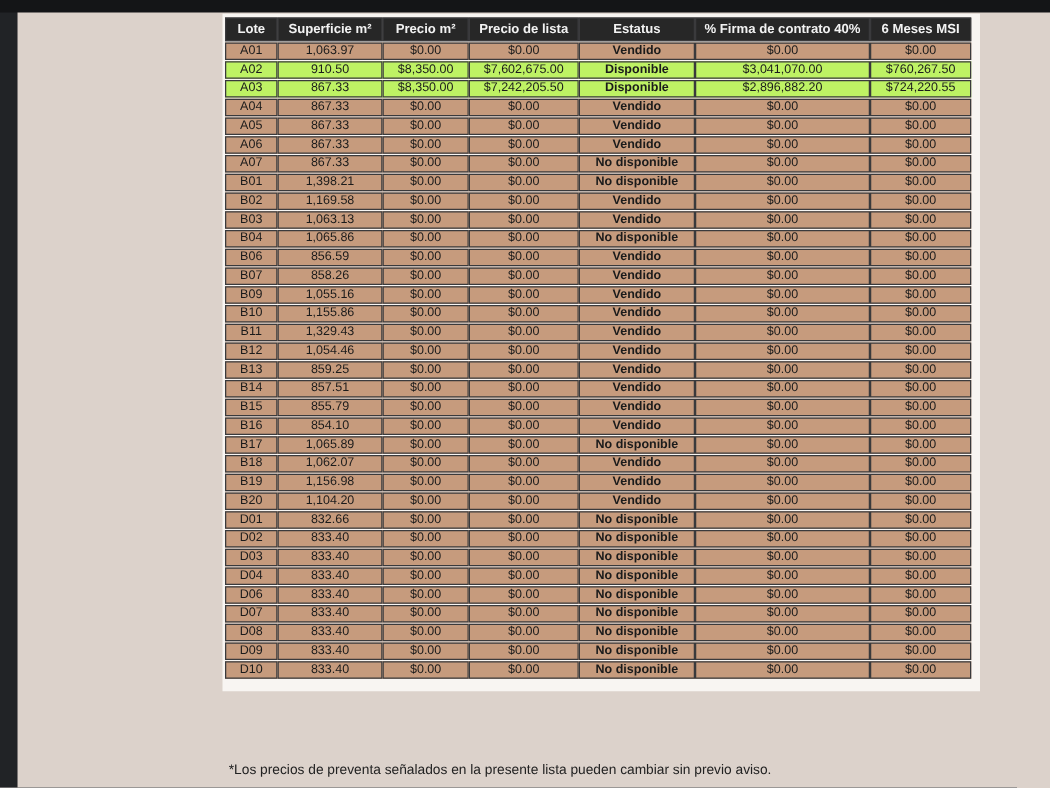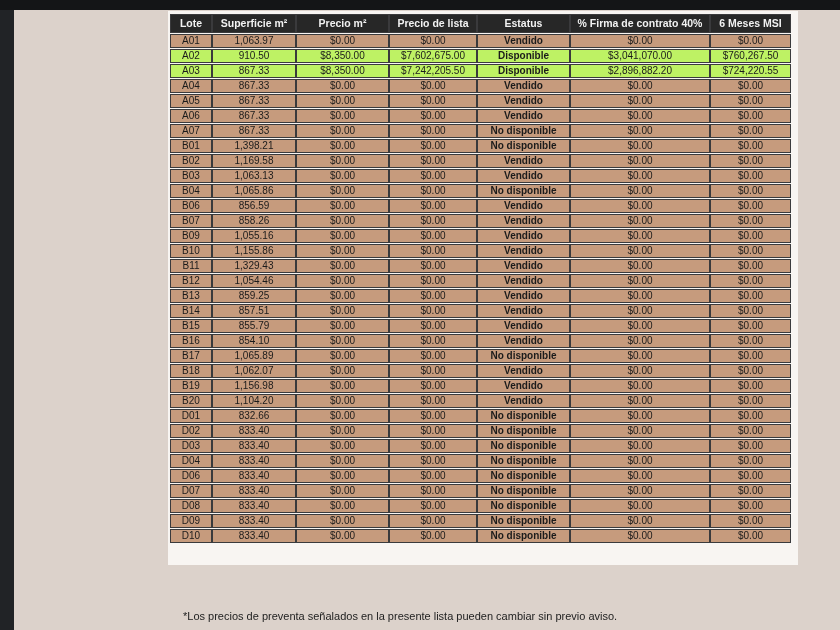--- a/index.html
+++ b/index.html
@@ -16,23 +16,23 @@
     background: #212326;
   }
   .page {
     position: absolute;
     left: 14px; top: 10px;
     width: 826px; height: 620px;
     background: #dcd2cb;
   }
   .sheet {
     position: absolute;
-    left: 154px; top: 1px;
+    left: 164px; top: 1px;
     background: #f8f5f2;
-    padding: 2px 7px 21px 2px;
+    padding: 2px 7px 9px 2px;
   }
   table.price-table {
     border-collapse: separate;
     border-spacing: 0 1px;
     table-layout: fixed;
     width: 591px;
     font-size: 10px;
     color: #1b1b1b;
   }
   table.price-table th, table.price-table td {
@@ -48,21 +48,21 @@
     font-weight: bold;
     font-size: 10.5px;
     line-height: 17px;
   }
   table.price-table td { background: #c69b7d; }
   table.price-table tr.hl td { background: #bef264; }
   table.price-table td.status { font-weight: bold; }
   
   th:nth-child(1), td:nth-child(1) { width: 42px; }
   th:nth-child(2), td:nth-child(2) { width: 84px; }
-  th:nth-child(3), td:nth-child(3) { width: 93px; }
+  th:nth-child(3), td:nth-child(3) { width: 69px; }
   th:nth-child(4), td:nth-child(4) { width: 88px; }
   th:nth-child(5), td:nth-child(5) { width: 93px; }
   th:nth-child(6), td:nth-child(6) { width: 140px; }
   th:nth-child(7), td:nth-child(7) { width: 81px; }
   .footer-note {
     position: absolute;
     left: 169px; top: 600px;
     font-size: 11px;
     font-weight: normal;
     color: #222222;

